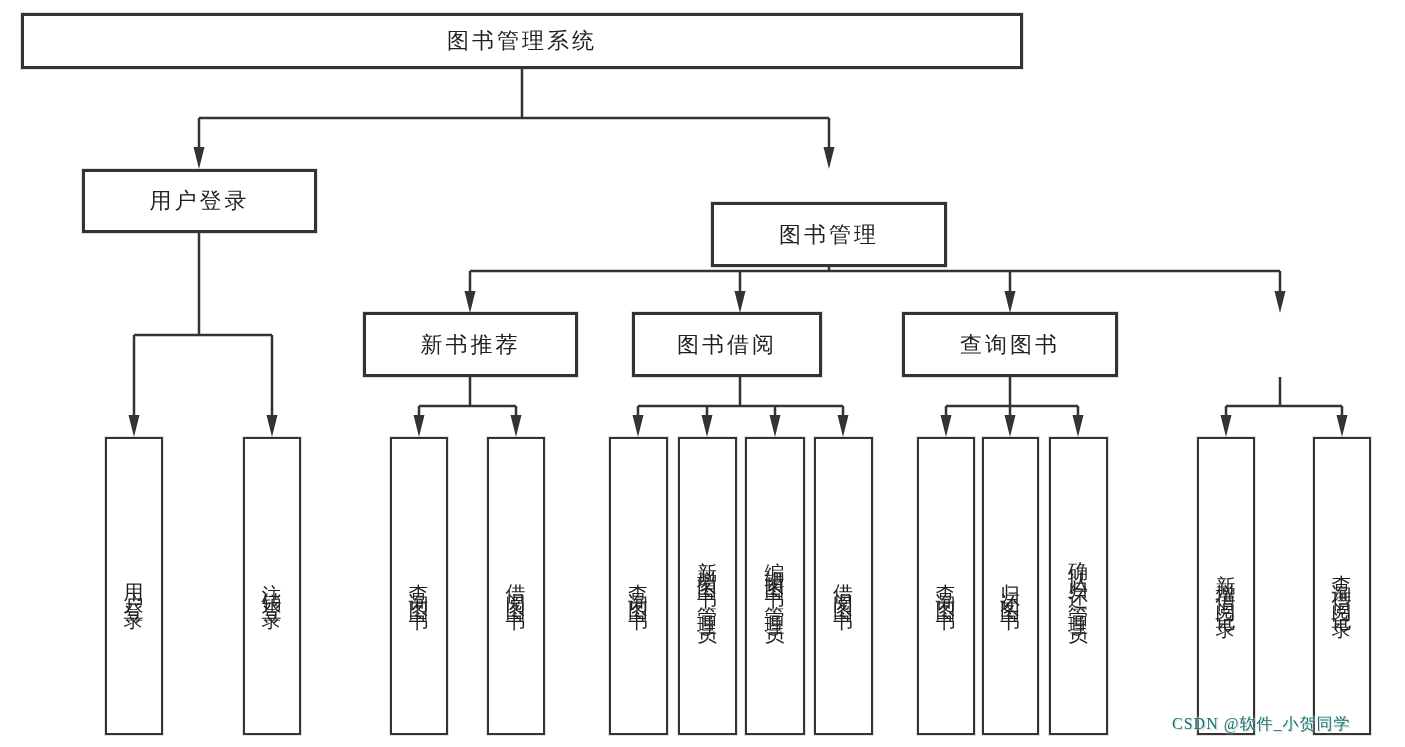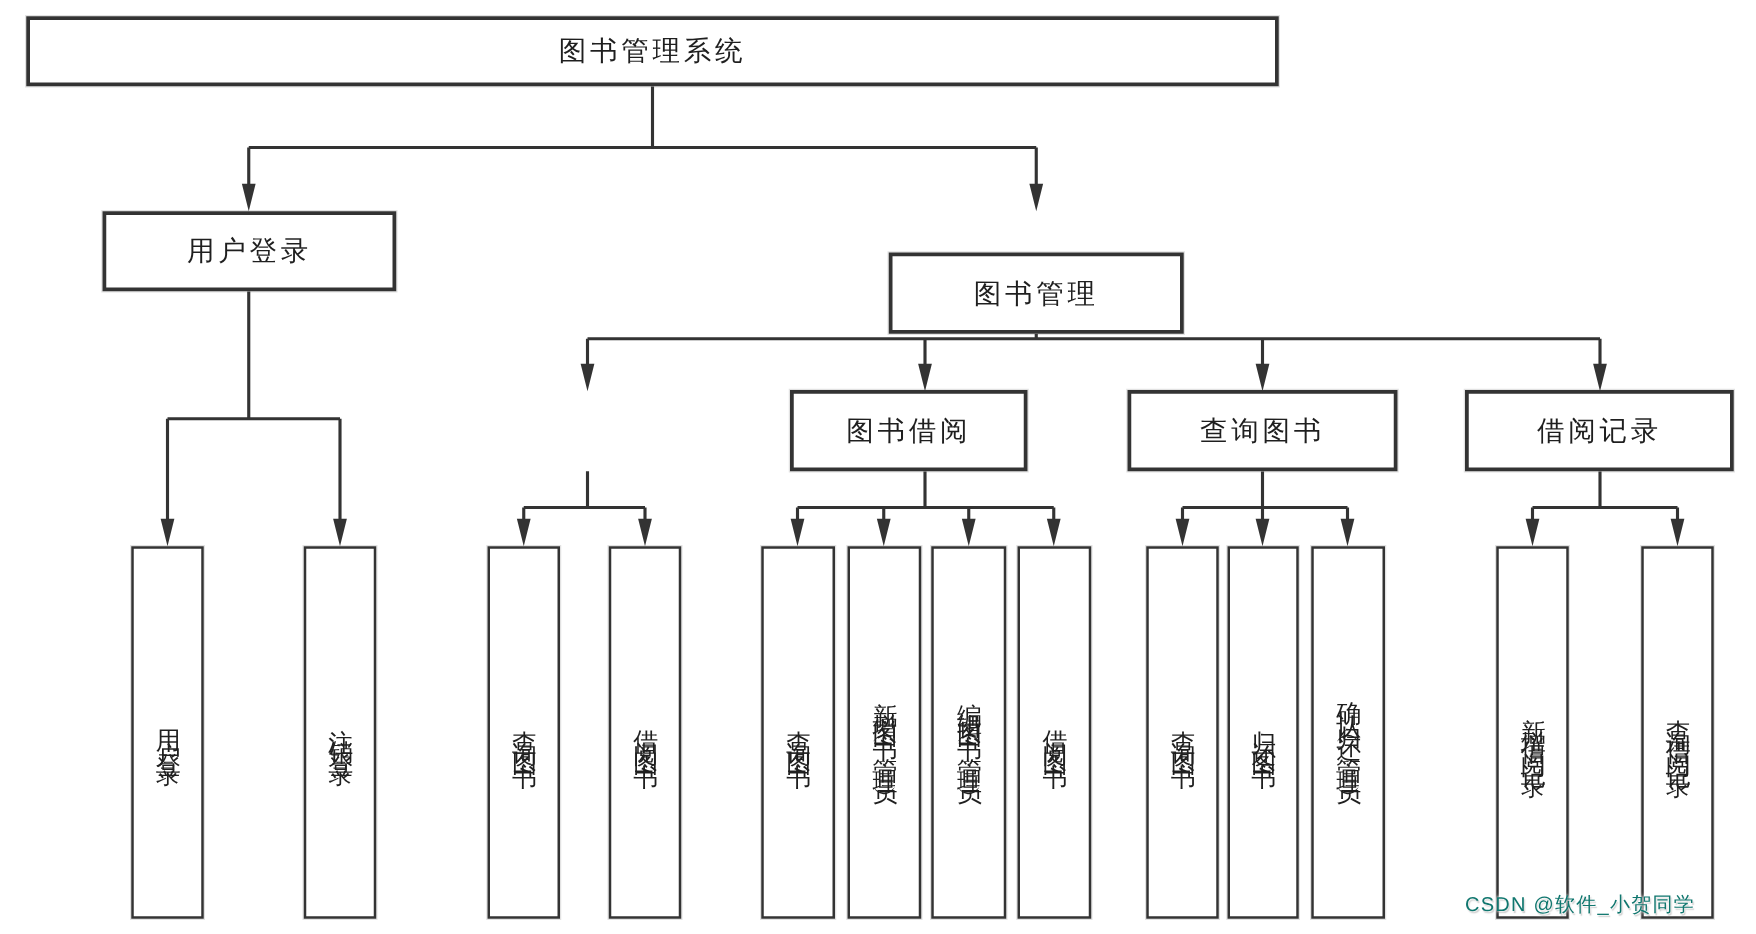--- a/index.html
+++ b/index.html
@@ -6,21 +6,21 @@
     margin: 0;
     padding: 0;
     background: #ffffff;
   }
   #stage {
     position: relative;
     width: 1405px;
     height: 747px;
     background: #ffffff;
     overflow: hidden;
-    font-family: Liberation Sans, sans-serif;
+    font-family: Liberation Serif, serif;
   }
   #connectors {
     position: absolute;
     left: 0;
     top: 0;
     z-index: 1;
   }
   .box {
     position: absolute;
     box-sizing: border-box;
@@ -105,23 +105,23 @@
       <polygon points="1220.5,415 1231.5,415 1226,437"></polygon>
       <polygon points="1336.5,415 1347.5,415 1342,437"></polygon>
     </g>
   </svg>
 
   <div class="box" style="left:21px; top:13px; width:1002px; height:56px;">图书管理系统</div>
 
   <div class="box" style="left:82px; top:169px; width:235px; height:64px;">用户登录</div>
   <div class="box" style="left:711px; top:169px; width:236px; height:65px;margin-top:33px;">图书管理</div>
 
+  <div class="box" style="left:363px; top:312px; width:215px; height:65px;">新书推荐</div>
   <div class="box" style="left:632px; top:312px; width:190px; height:65px;">图书借阅</div>
   <div class="box" style="left:902px; top:312px; width:216px; height:65px;">查询图书</div>
-  <div class="box" style="left:1172px; top:312px; width:215px; height:65px;">借阅记录</div>
 
   <div class="vbox" style="left:105px; top:437px; width:58px; height:298px;">
     <span>用户登录</span>
   </div>
   <div class="vbox" style="left:243px; top:437px; width:58px; height:298px;">
     <span>注销登录</span>
   </div>
 
   <div class="vbox" style="left:390px; top:437px; width:58px; height:298px;">
     <span>查询图书</span>

